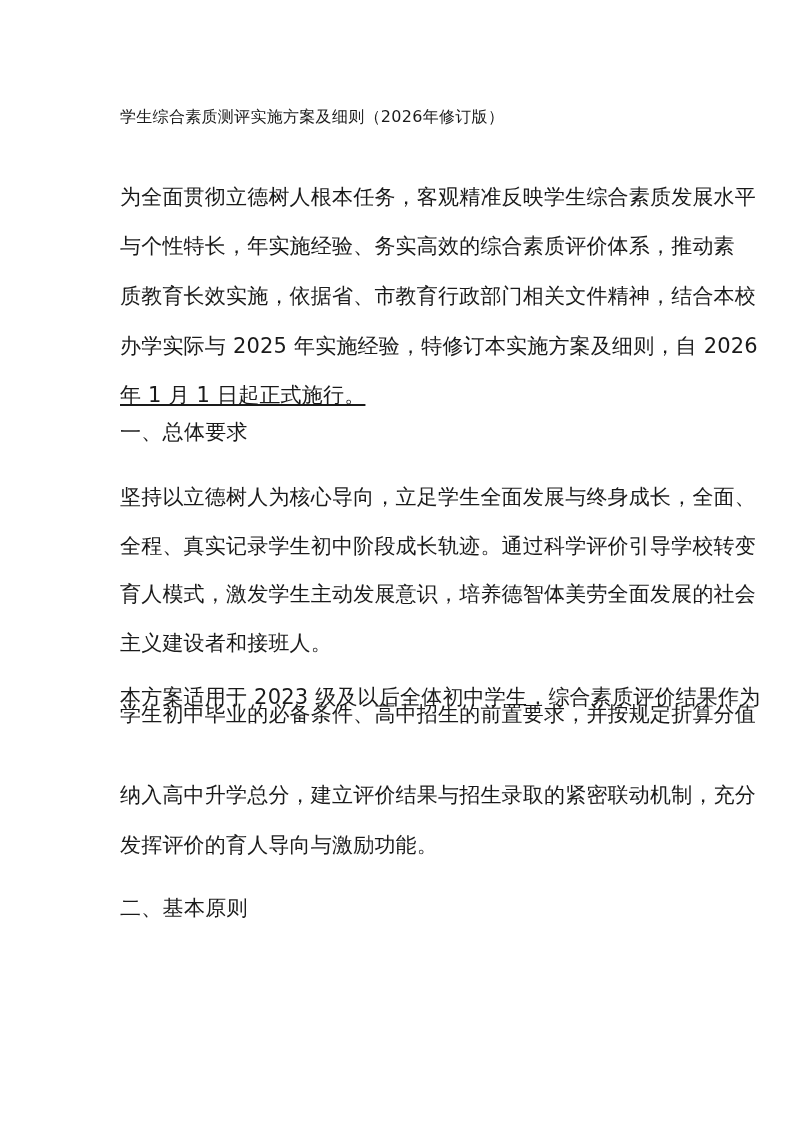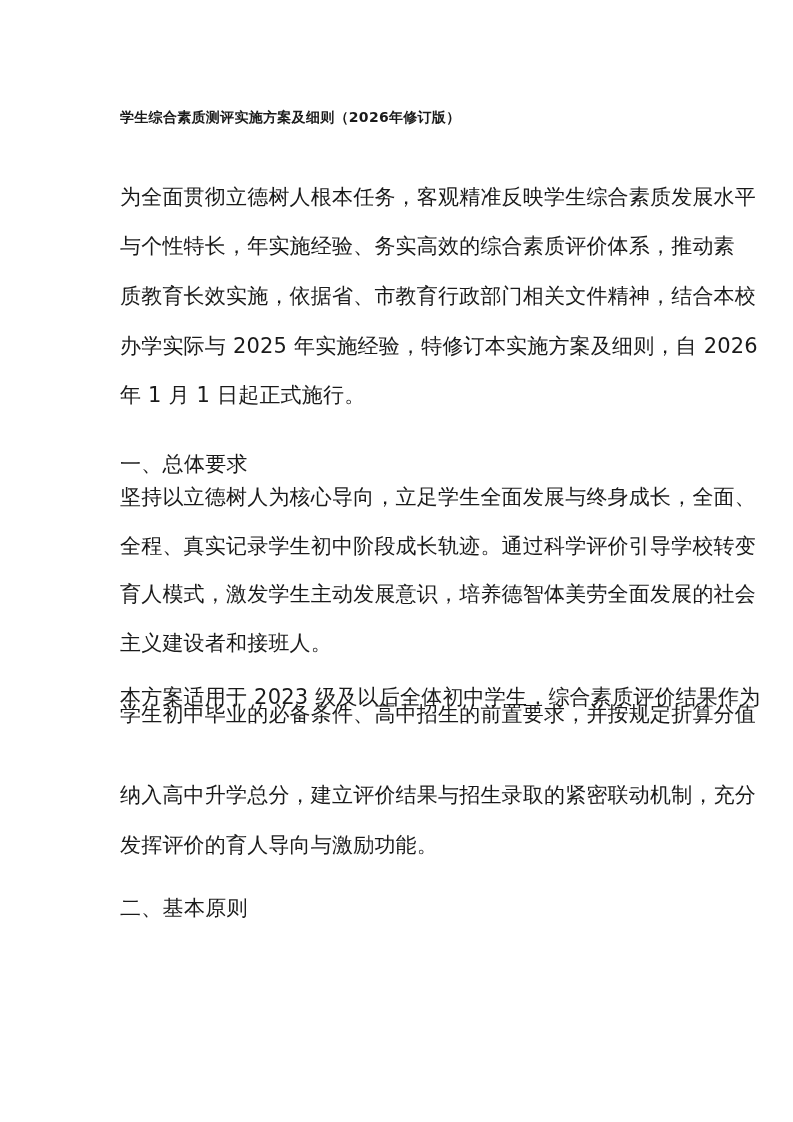--- a/index.html
+++ b/index.html
@@ -25,43 +25,42 @@
     }
     .line {
       position: absolute;
       left: 120px;
       white-space: nowrap;
       font-size: 21px;
       line-height: 24px;
       letter-spacing: 0.2px;
     }
     .title {
-      font-size: 14px;
+      font-size: 16px;
       letter-spacing: 0.3px;
-      font-weight: bold;
     }
     .heading { letter-spacing: 0.3px; }
     .sub { left: 114px; }
   </style>
 </head>
 <body>
 
 <div class="page">
 
   <div class="line title" style="top:105px;">学生综合素质测评实施方案及细则（2026年修订版）</div>
 
   <div>
     <div class="line" style="top:185px;">为全面贯彻立德树人根本任务，客观精准反映学生综合素质发展水平</div>
     <div class="line" style="top:234px;">与个性特长，年实施经验、务实高效的综合素质评价体系，推动素</div>
     <div class="line" style="top:284px;">质教育长效实施，依据省、市教育行政部门相关文件精神，结合本校</div>
     <div class="line" style="top:334px;">办学实际与 2025 年实施经验，特修订本实施方案及细则，自 2026</div>
-    <div class="line" style="top:383px;">年 1 月 1 日起正式施行。</div>
+    <div class="line" style="top:383px;text-decoration:underline;">年 1 月 1 日起正式施行。</div>
   </div>
 
-  <div class="line heading" style="top:452px;">一、总体要求</div>
+  <div class="line heading" style="top:420px;">一、总体要求</div>
 
   <div>
     <div class="line" style="top:485px;">坚持以立德树人为核心导向，立足学生全面发展与终身成长，全面、</div>
     <div class="line" style="top:534px;">全程、真实记录学生初中阶段成长轨迹。通过科学评价引导学校转变</div>
     <div class="line" style="top:582px;">育人模式，激发学生主动发展意识，培养德智体美劳全面发展的社会</div>
     <div class="line" style="top:631px;">主义建设者和接班人。</div>
   </div>
 
   <div>
     <div class="line" style="top:685px;">本方案适用于 2023 级及以后全体初中学生，综合素质评价结果作为</div>

